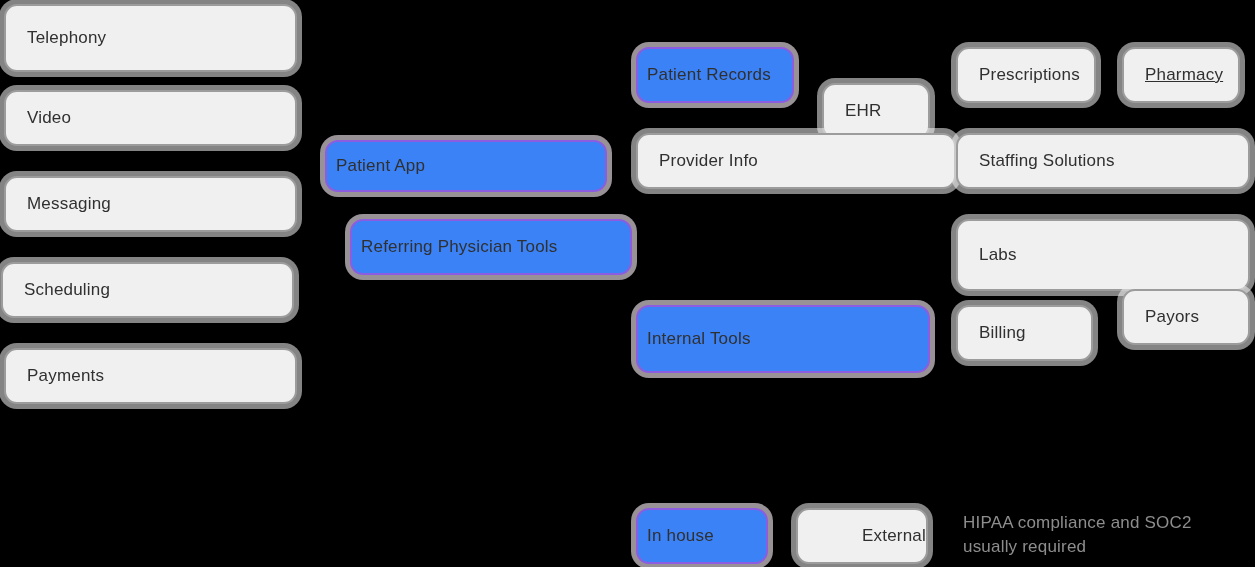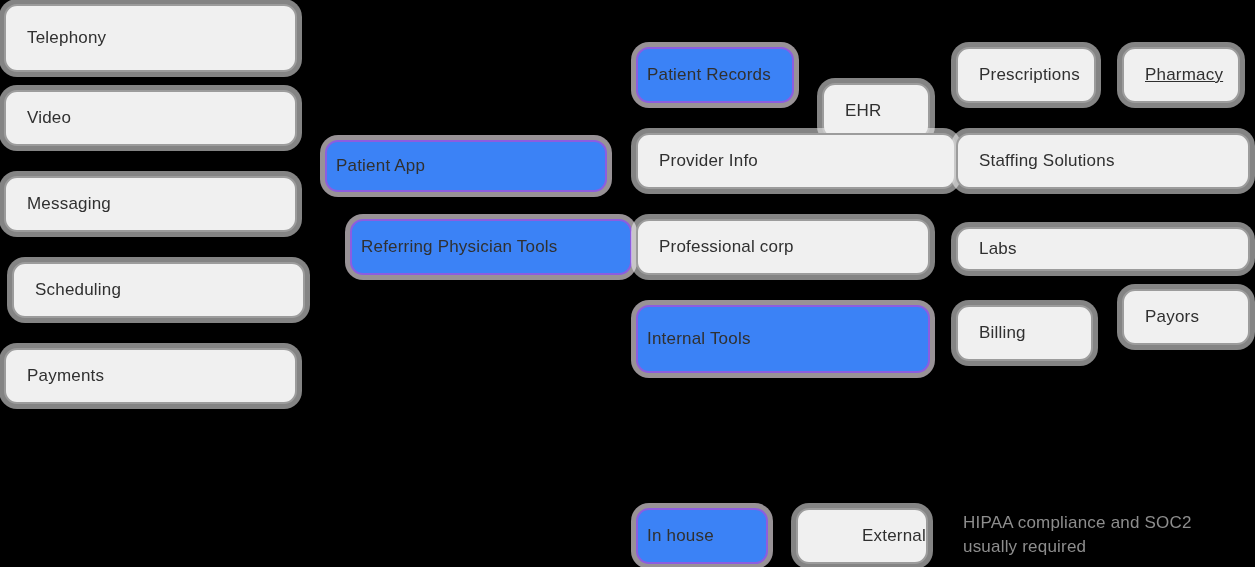--- a/index.html
+++ b/index.html
@@ -56,57 +56,54 @@
   </div>
 <div class="node gray" style="left: 4px; top: 4px; width: 293px; height: 68px;">
       <span>Telephony</span>
     </div>
     <div class="node gray" style="left: 4px; top: 90px; width: 293px; height: 56px;">
       <span>Video</span>
     </div>
     <div class="node gray" style="left: 4px; top: 176px; width: 293px; height: 56px;">
       <span>Messaging</span>
     </div>
-    <div class="node gray" style="left: 12px; top: 262px; width: 293px; height: 56px;">
+    <div class="node gray" style="left: 1px; top: 262px; width: 293px; height: 56px;">
       <span>Scheduling</span>
     </div>
     <div class="node gray" style="left: 4px; top: 348px; width: 293px; height: 56px;">
       <span>Payments</span>
     </div>
     <div class="node purple" style="left: 325px; top: 140px; width: 282px; height: 52px;">
       <span>Patient App</span>
     </div>
     <div class="node purple" style="left: 325px; top: 219px; width: 282px; height: 56px; margin-left: 25px;">
       <span>Referring Physician Tools</span>
     </div>
     <div class="node purple" style="left: 636px; top: 47px; width: 158px; height: 56px;">
       <span>Patient Records</span>
     </div>
     <div class="node gray" style="left: 822px; top: 47px; width: 108px; height: 56px; margin-top: 36px;">
       <span>EHR</span>
     </div>
     <div class="node gray" style="left: 636px; top: 133px; width: 320px; height: 56px;">
       <span>Provider Info</span>
     </div>
-    <div class="node gray" style="left: 636px; top: 219px; width: 294px; height: 56px;">
-      <span>Professional corp</span>
-    </div>
     <div class="node purple" style="left: 636px; top: 305px; width: 294px; height: 68px;">
       <span>Internal Tools</span>
     </div>
     <div class="node gray" style="left: 956px; top: 47px; width: 140px; height: 56px;">
       <span>Prescriptions</span>
     </div>
     <div class="node gray" style="left: 1122px; top: 47px; width: 118px; height: 56px; text-decoration: underline;">
       <span>Pharmacy</span>
     </div>
     <div class="node gray" style="left: 956px; top: 133px; width: 294px; height: 56px;">
       <span>Staffing Solutions</span>
     </div>
-    <div class="node gray" style="left: 956px; top: 227px; width: 294px; height: 44px;">
+    <div class="node gray" style="left: 956px; top: 219px; width: 294px; height: 72px;">
       <span>Labs</span>
     </div>
     <div class="node gray" style="left: 956px; top: 305px; width: 137px; height: 56px;">
       <span>Billing</span>
     </div>
     <div class="node gray" style="left: 1122px; top: 289px; width: 128px; height: 56px;">
       <span>Payors</span>
     </div>
     <div class="node purple" style="left: 636px; top: 508px; width: 132px; height: 56px;">
       <span>In house</span>

